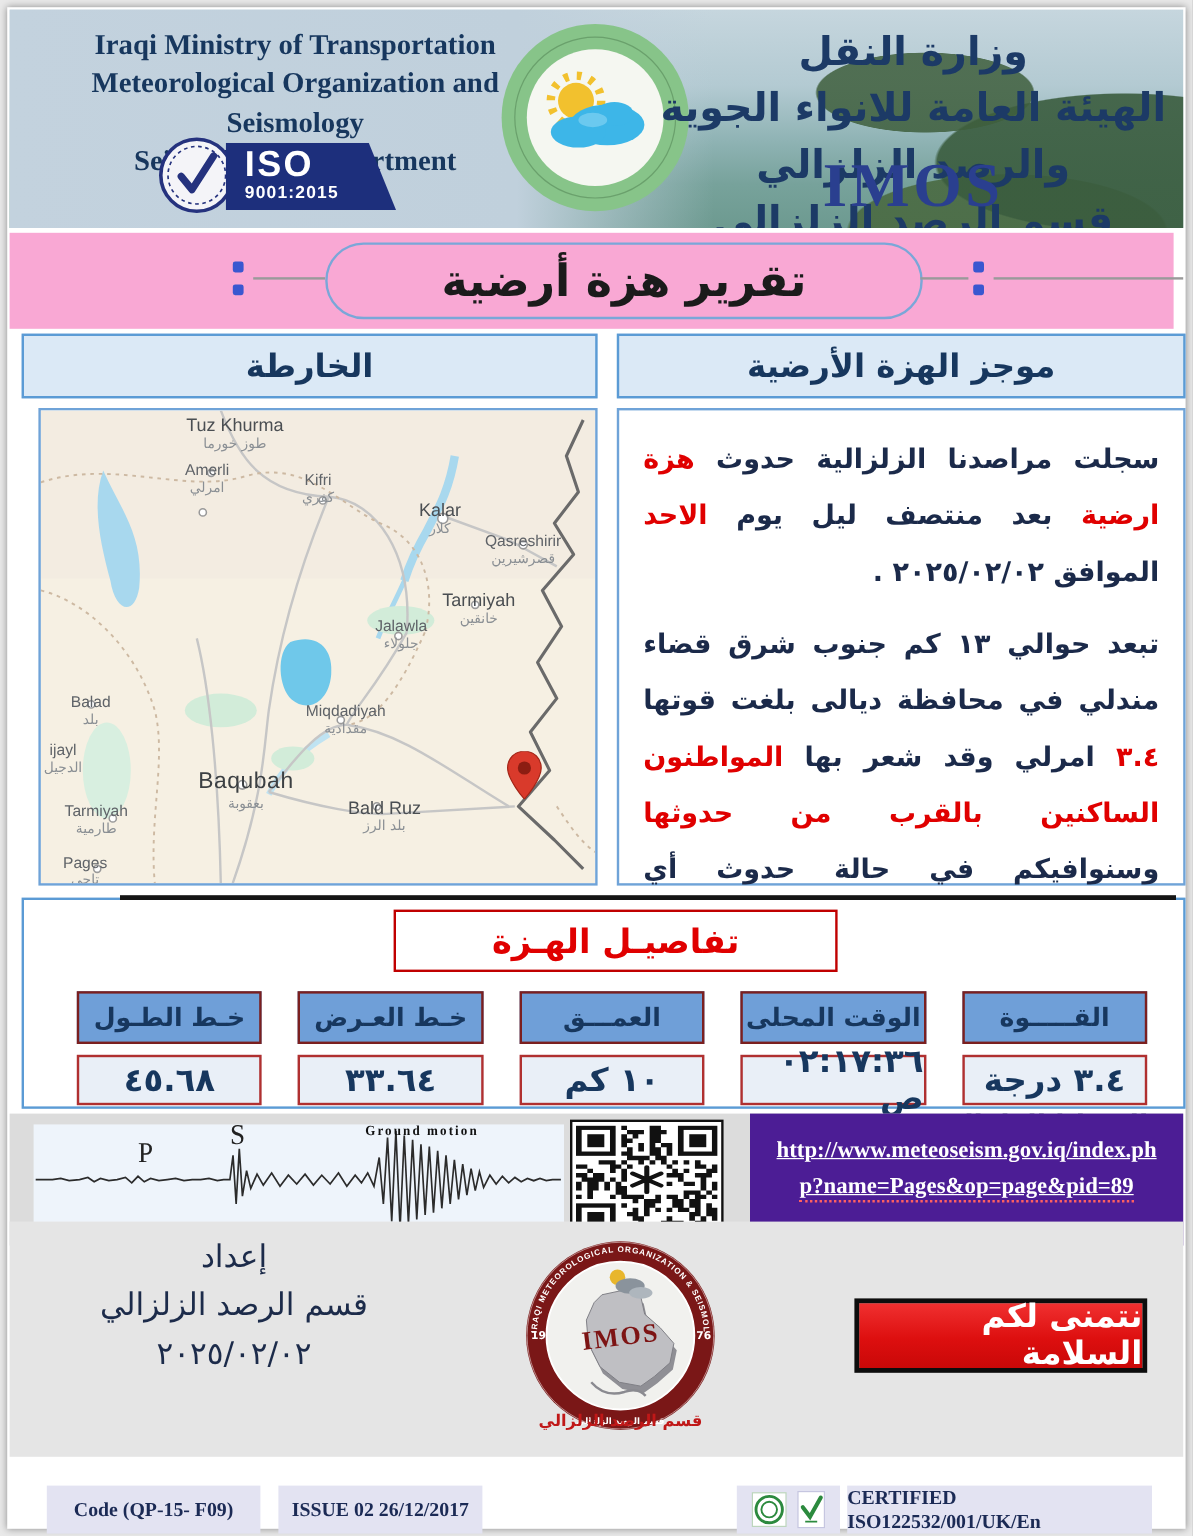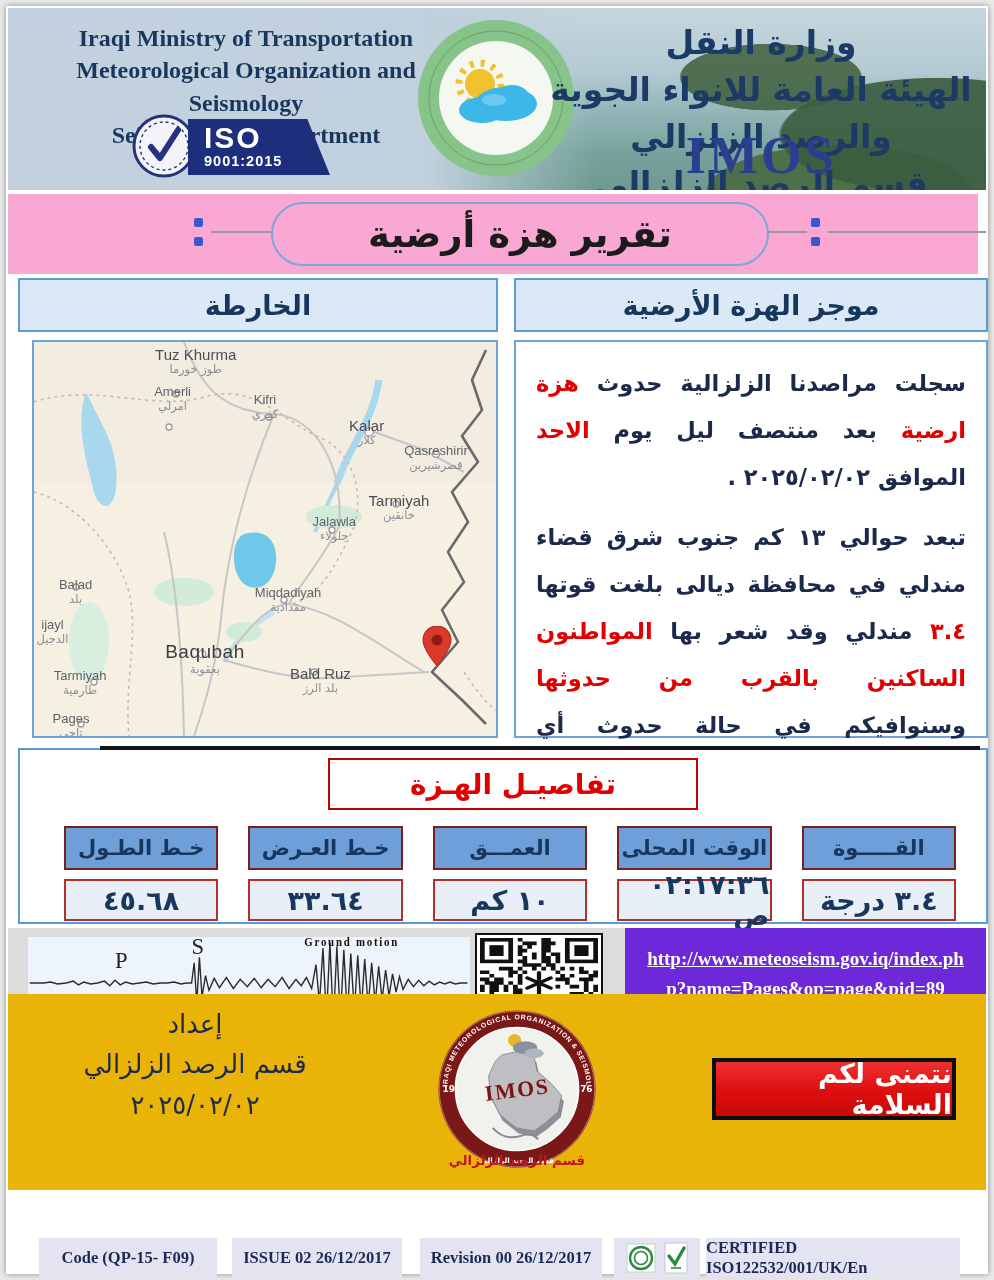--- a/index.html
+++ b/index.html
@@ -71,28 +71,28 @@
   .dcol{flex:1;}
   .dhead{height:40px;background:#6f9fd8;border:2.5px solid #7b1f1f;display:flex;align-items:center;justify-content:center;
       font-weight:bold;font-size:21px;color:#17375e;direction:rtl;}
   .dval{height:38px;margin-top:9px;background:#e9eff7;border:2px solid #b03030;display:flex;align-items:center;justify-content:center;
       font-weight:bold;font-size:27px;color:#17375e;direction:rtl;}
 
   
   .band{position:absolute;left:2px;top:922px;right:2px;height:110px;background:#dcdcdc;}
   .seismo{position:absolute;left:20px;top:9px;width:442px;height:92px;background:#eef4fb;}
   .qr{position:absolute;left:467px;top:5px;width:128px;height:100px;background:#fff;border:2px solid #101010;box-sizing:border-box;padding:3px;}
-  .linkbox{position:absolute;left:617px;right:0;top:0;height:110px;background:#6d28d9;display:flex;flex-direction:column;
+  .linkbox{position:absolute;left:617px;right:0;top:0;height:110px;background:#4c1d95;display:flex;flex-direction:column;
       align-items:center;justify-content:flex-start;padding-top:16px;box-sizing:border-box;}
   .linkbox a{color:#fff;font-family:"Liberation Serif",serif;font-weight:bold;font-size:19px;line-height:1.6;
       text-decoration:underline;text-align:center;display:block;cursor:pointer;}
   .linkbox a .l2{border-bottom:2px dotted #ff6060;padding-bottom:1px;}
 
   
-  .footer{position:absolute;left:2px;top:988px;right:2px;height:196px;background:#eab308;}
+  .footer{position:absolute;left:2px;top:1012px;right:2px;height:196px;background:#e5e5e5;}
   .prep{position:absolute;left:42px;top:10px;width:290px;text-align:center;direction:rtl;
       font-size:26px;color:#1c2b4a;line-height:1.55;}
   .seal{position:absolute;left:428px;top:14px;width:162px;height:162px;}
   .seal-caption{position:absolute;left:428px;top:158px;width:162px;text-align:center;font-weight:bold;
       font-size:13.5px;color:#c01818;direction:rtl;}
   .safety{position:absolute;left:704px;top:64px;width:244px;height:62px;background:linear-gradient(180deg,#f03030 0%,#dd0f0f 55%,#c90808 100%);
       border:4px solid #0d0d0d;box-sizing:border-box;display:flex;align-items:center;justify-content:center;
       color:#fff;font-weight:bold;font-size:27px;direction:rtl;}
 
   
@@ -295,21 +295,21 @@
       <circle cx="15" cy="14" r="5.5" fill="#8c1d12"></circle>
     </svg>
   </div>
 
   <div class="content-box sum-box">
     <p>
       
     <span>سجلت مراصدنا الزلزالية حدوث </span><span class="red">هزة ارضية</span><span> بعد منتصف ليل يوم </span><span class="red">الاحد</span><span> الموافق ٢٠٢٥/٠٢/٠٢ .</span></p>
     <p>
       
-    <span>تبعد حوالي ١٣ كم جنوب شرق قضاء مندلي في محافظة ديالى بلغت قوتها </span><span class="red">٣.٤</span><span> مندلي وقد شعر بها </span><span class="red">المواطنون الساكنين بالقرب من حدوثها</span><span> وسنوافيكم في حالة حدوث أي مستجدات أخرى .</span></p>
+    <span>تبعد حوالي ١٣ كم جنوب شرق قضاء مندلي في محافظة ديالى بلغت قوتها </span><span class="red">٣.٤</span><span> امرلي وقد شعر بها </span><span class="red">المواطنون الساكنين بالقرب من حدوثها</span><span> وسنوافيكم في حالة حدوث أي مستجدات أخرى .</span></p>
     <p class="second">
       
     <span>ونهيب بالمواطنين الكرام الابتعاد عن الإخبار الكاذبة والإشاعات والالتزام بالوصايا الزلزالية.</span></p>
   </div>
 
   <div class="details">
     <div class="details-topline"></div>
     <div class="details-title">تفاصيـل الهـزة</div>
     <div class="dtable">
 
@@ -407,21 +407,20 @@
       <text x="100" y="110" font-size="27" font-weight="bold" font-family="Liberation Serif,serif" fill="#7d1414" text-anchor="middle" letter-spacing="2" transform="rotate(-7 100 100)">IMOS</text>
       <text x="100" y="191" font-size="9" font-weight="bold" fill="#fff" text-anchor="middle">قسم الرصد الزلزالي</text>
     </svg>
     <div class="seal-caption">قسم الرصد الزلزالي</div>
 
     <div class="safety">نتمنى لكم السلامة</div>
   </div>
 
   <div class="bbox code">Code (QP-15- F09)</div>
   <div class="bbox issue">ISSUE  02 26/12/2017</div>
-  <div class="bbox revision">Revision 00 26/12/2017</div>
   <div class="bbox logos">
     <svg width="30" height="30" viewBox="0 0 30 30">
       <rect x="1" y="1" width="28" height="28" fill="#fff" stroke="#bcd6bc"></rect>
       <circle cx="15" cy="15" r="11" fill="none" stroke="#2c8a3e" stroke-width="2.4"></circle>
       <circle cx="15" cy="15" r="6.5" fill="none" stroke="#2c8a3e" stroke-width="1.6"></circle>
     </svg>
     <svg width="24" height="32" viewBox="0 0 24 32">
       <rect x="1" y="1" width="22" height="30" fill="#fff" stroke="#c6c6e0"></rect>
       <path d="M5 14 L11 22 L20 6" fill="none" stroke="#2c8a3e" stroke-width="3.4" stroke-linecap="round"></path>
       <path d="M7 26 h10" stroke="#2c8a3e" stroke-width="1.6"></path>

